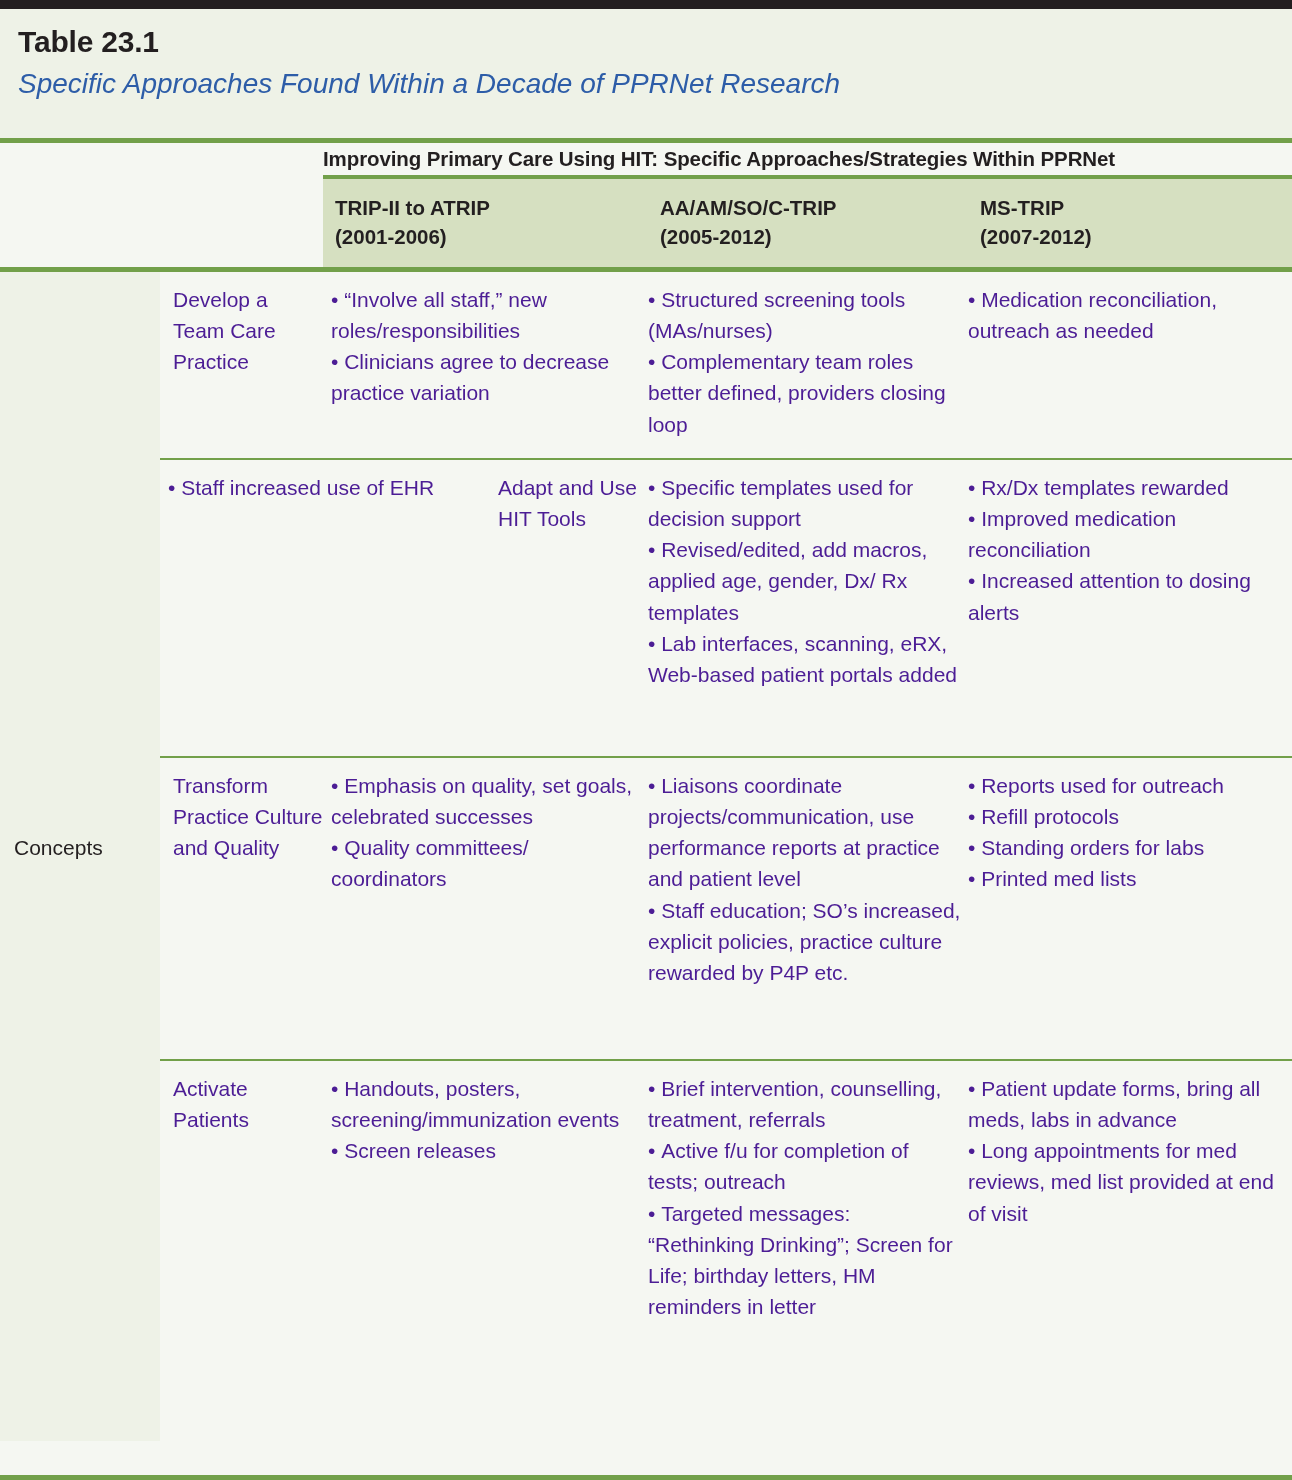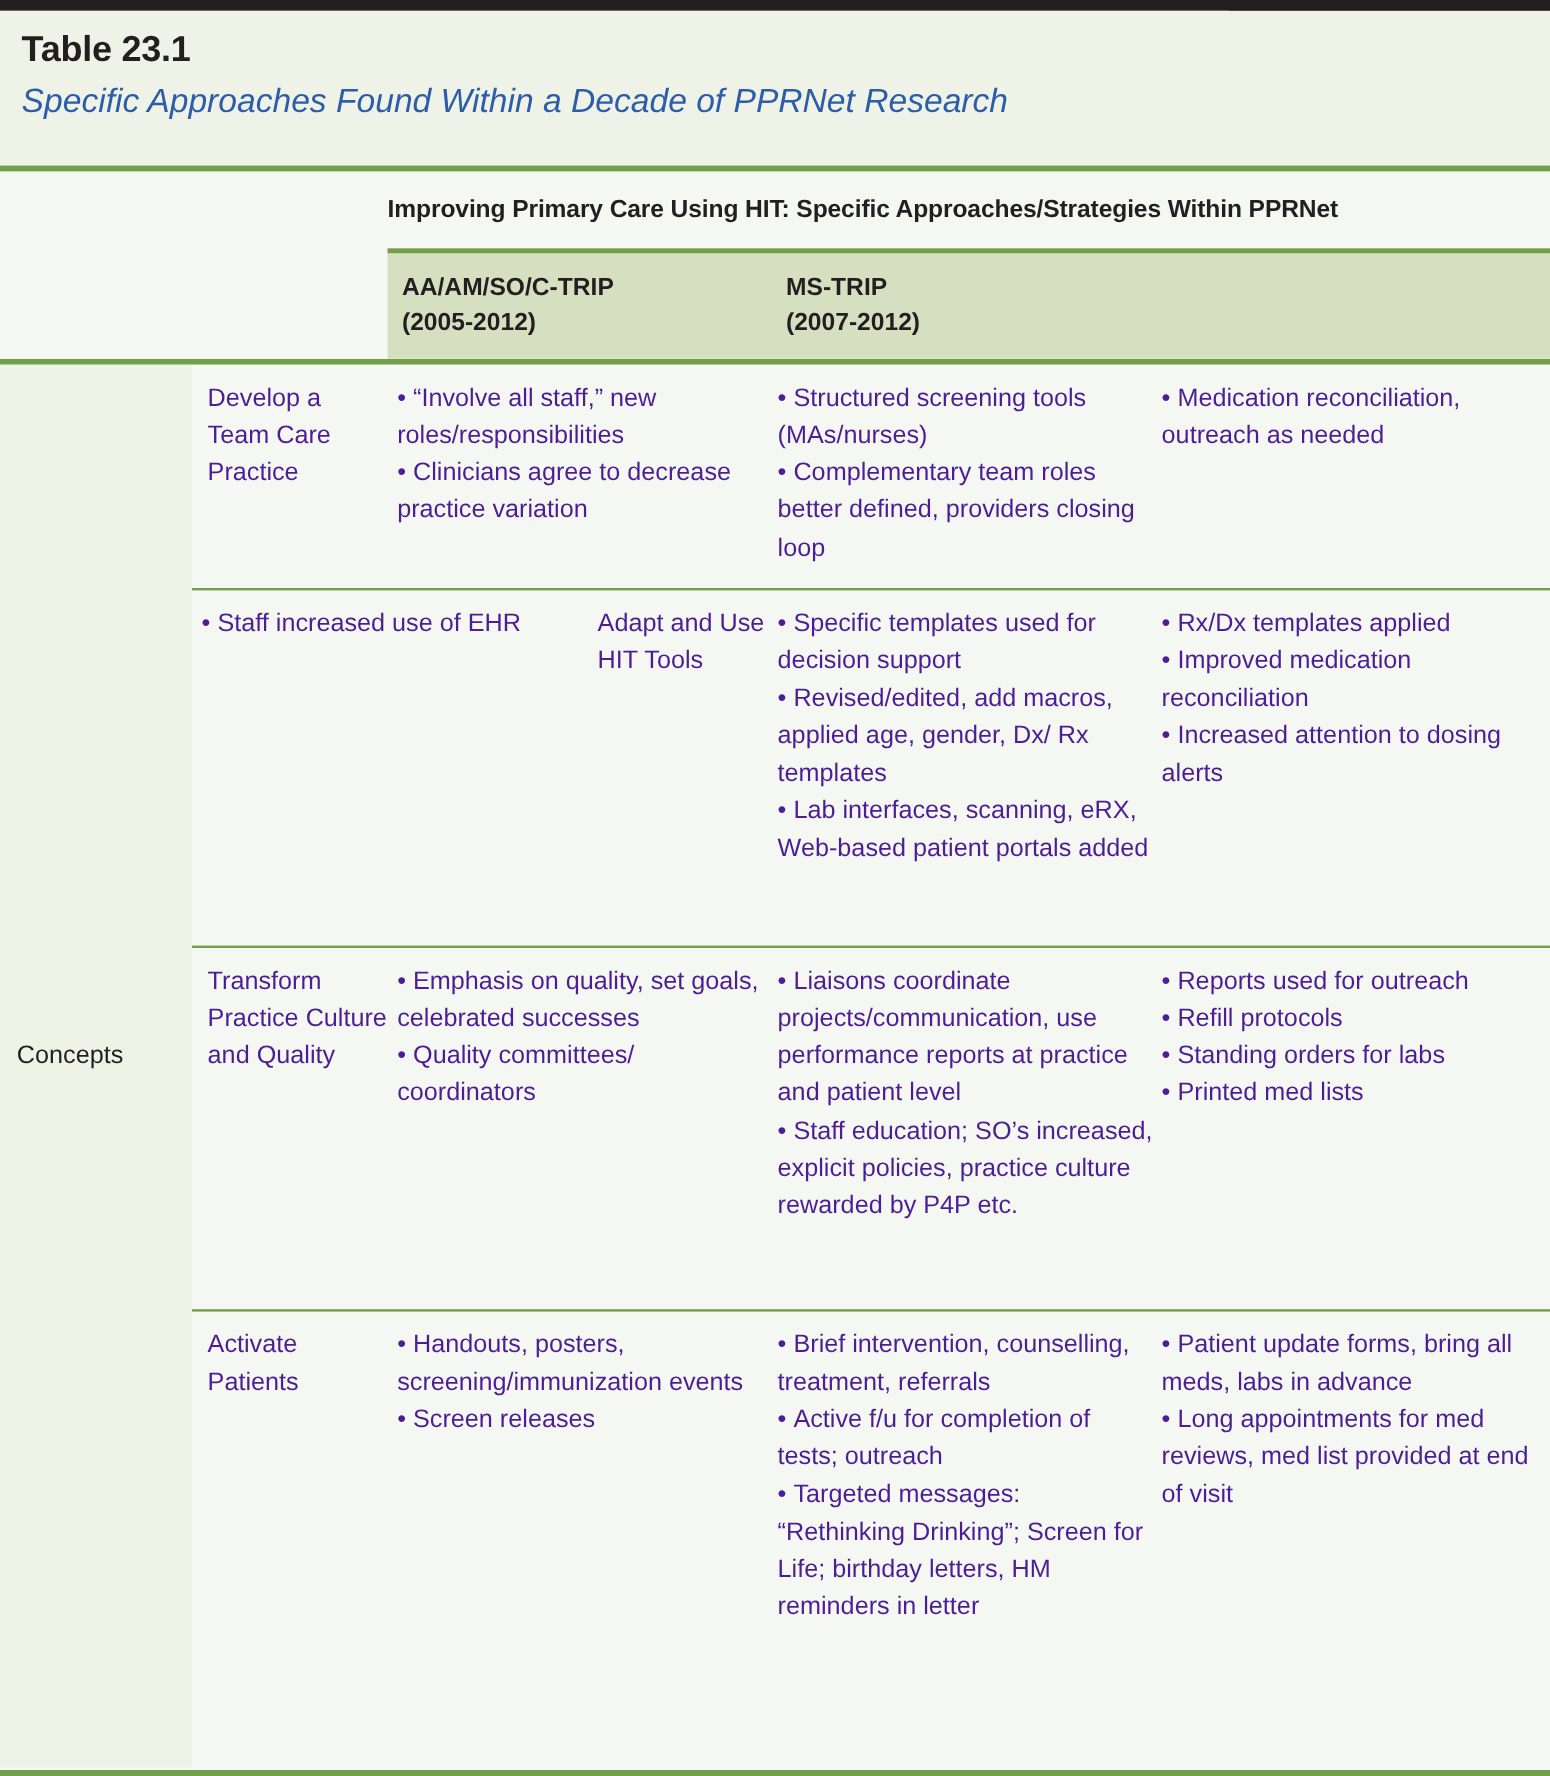--- a/index.html
+++ b/index.html
@@ -73,21 +73,21 @@
     background: #72a04a;
   }
 
   
   .hdr-zone {
     position: relative;
     background: #f5f7f2;
   }
   .hdr-top-row {
     display: flex;
-    height: 64px;
+    height: 32px;
     align-items: center;
   }
   .hdr-spacer {
     width: 323px;
     flex: 0 0 323px;
   }
   .hdr-span-title {
     font-size: 20.5px;
     font-weight: bold;
     color: #231f20;
@@ -217,20 +217,24 @@
 
     <div class="hdr-zone">
       <div class="hdr-top-row">
         <div class="hdr-spacer"></div>
         <div class="hdr-span-title">Improving Primary Care Using HIT: Specific Approaches/Strategies Within PPRNet</div>
       </div>
 
       <div class="hdr-band">
         <div class="hdr-band-left"></div>
         <div class="hdr-band-right">
+          <div class="hdr-cell hdr-c1">
+            <span>TRIP-II to ATRIP</span>
+            <span class="l2">(2001-2006)</span>
+          </div>
           <div class="hdr-cell hdr-c2">
             <span>AA/AM/SO/C-TRIP</span>
             <span class="l2">(2005-2012)</span>
           </div>
           <div class="hdr-cell hdr-c3">
             <span>MS-TRIP</span>
             <span class="l2">(2007-2012)</span>
           </div>
         </div>
       </div>
@@ -274,21 +278,21 @@
           <div class="cell cell-concept">Adapt and Use HIT Tools</div>
           <div class="cell cell-d2">
             <ul class="blist">
                 <li>Specific templates used for decision support</li>
                 <li>Revised/edited, add macros, applied age, gender, Dx/ Rx templates</li>
                 <li>Lab interfaces, scanning, eRX, Web-based patient portals added</li>
               </ul>
           </div>
           <div class="cell cell-d3">
             <ul class="blist">
-                <li>Rx/Dx templates applied</li>
+                <li>Rx/Dx templates rewarded</li>
                 <li>Improved medication reconciliation</li>
                 <li>Increased attention to dosing alerts</li>
               </ul>
           </div>
         </div>
 
         <div class="trow" style="min-height:303px">
           <div class="cell cell-concept">Transform Practice Culture and Quality</div>
           <div class="cell cell-d1">
             <ul class="blist">

